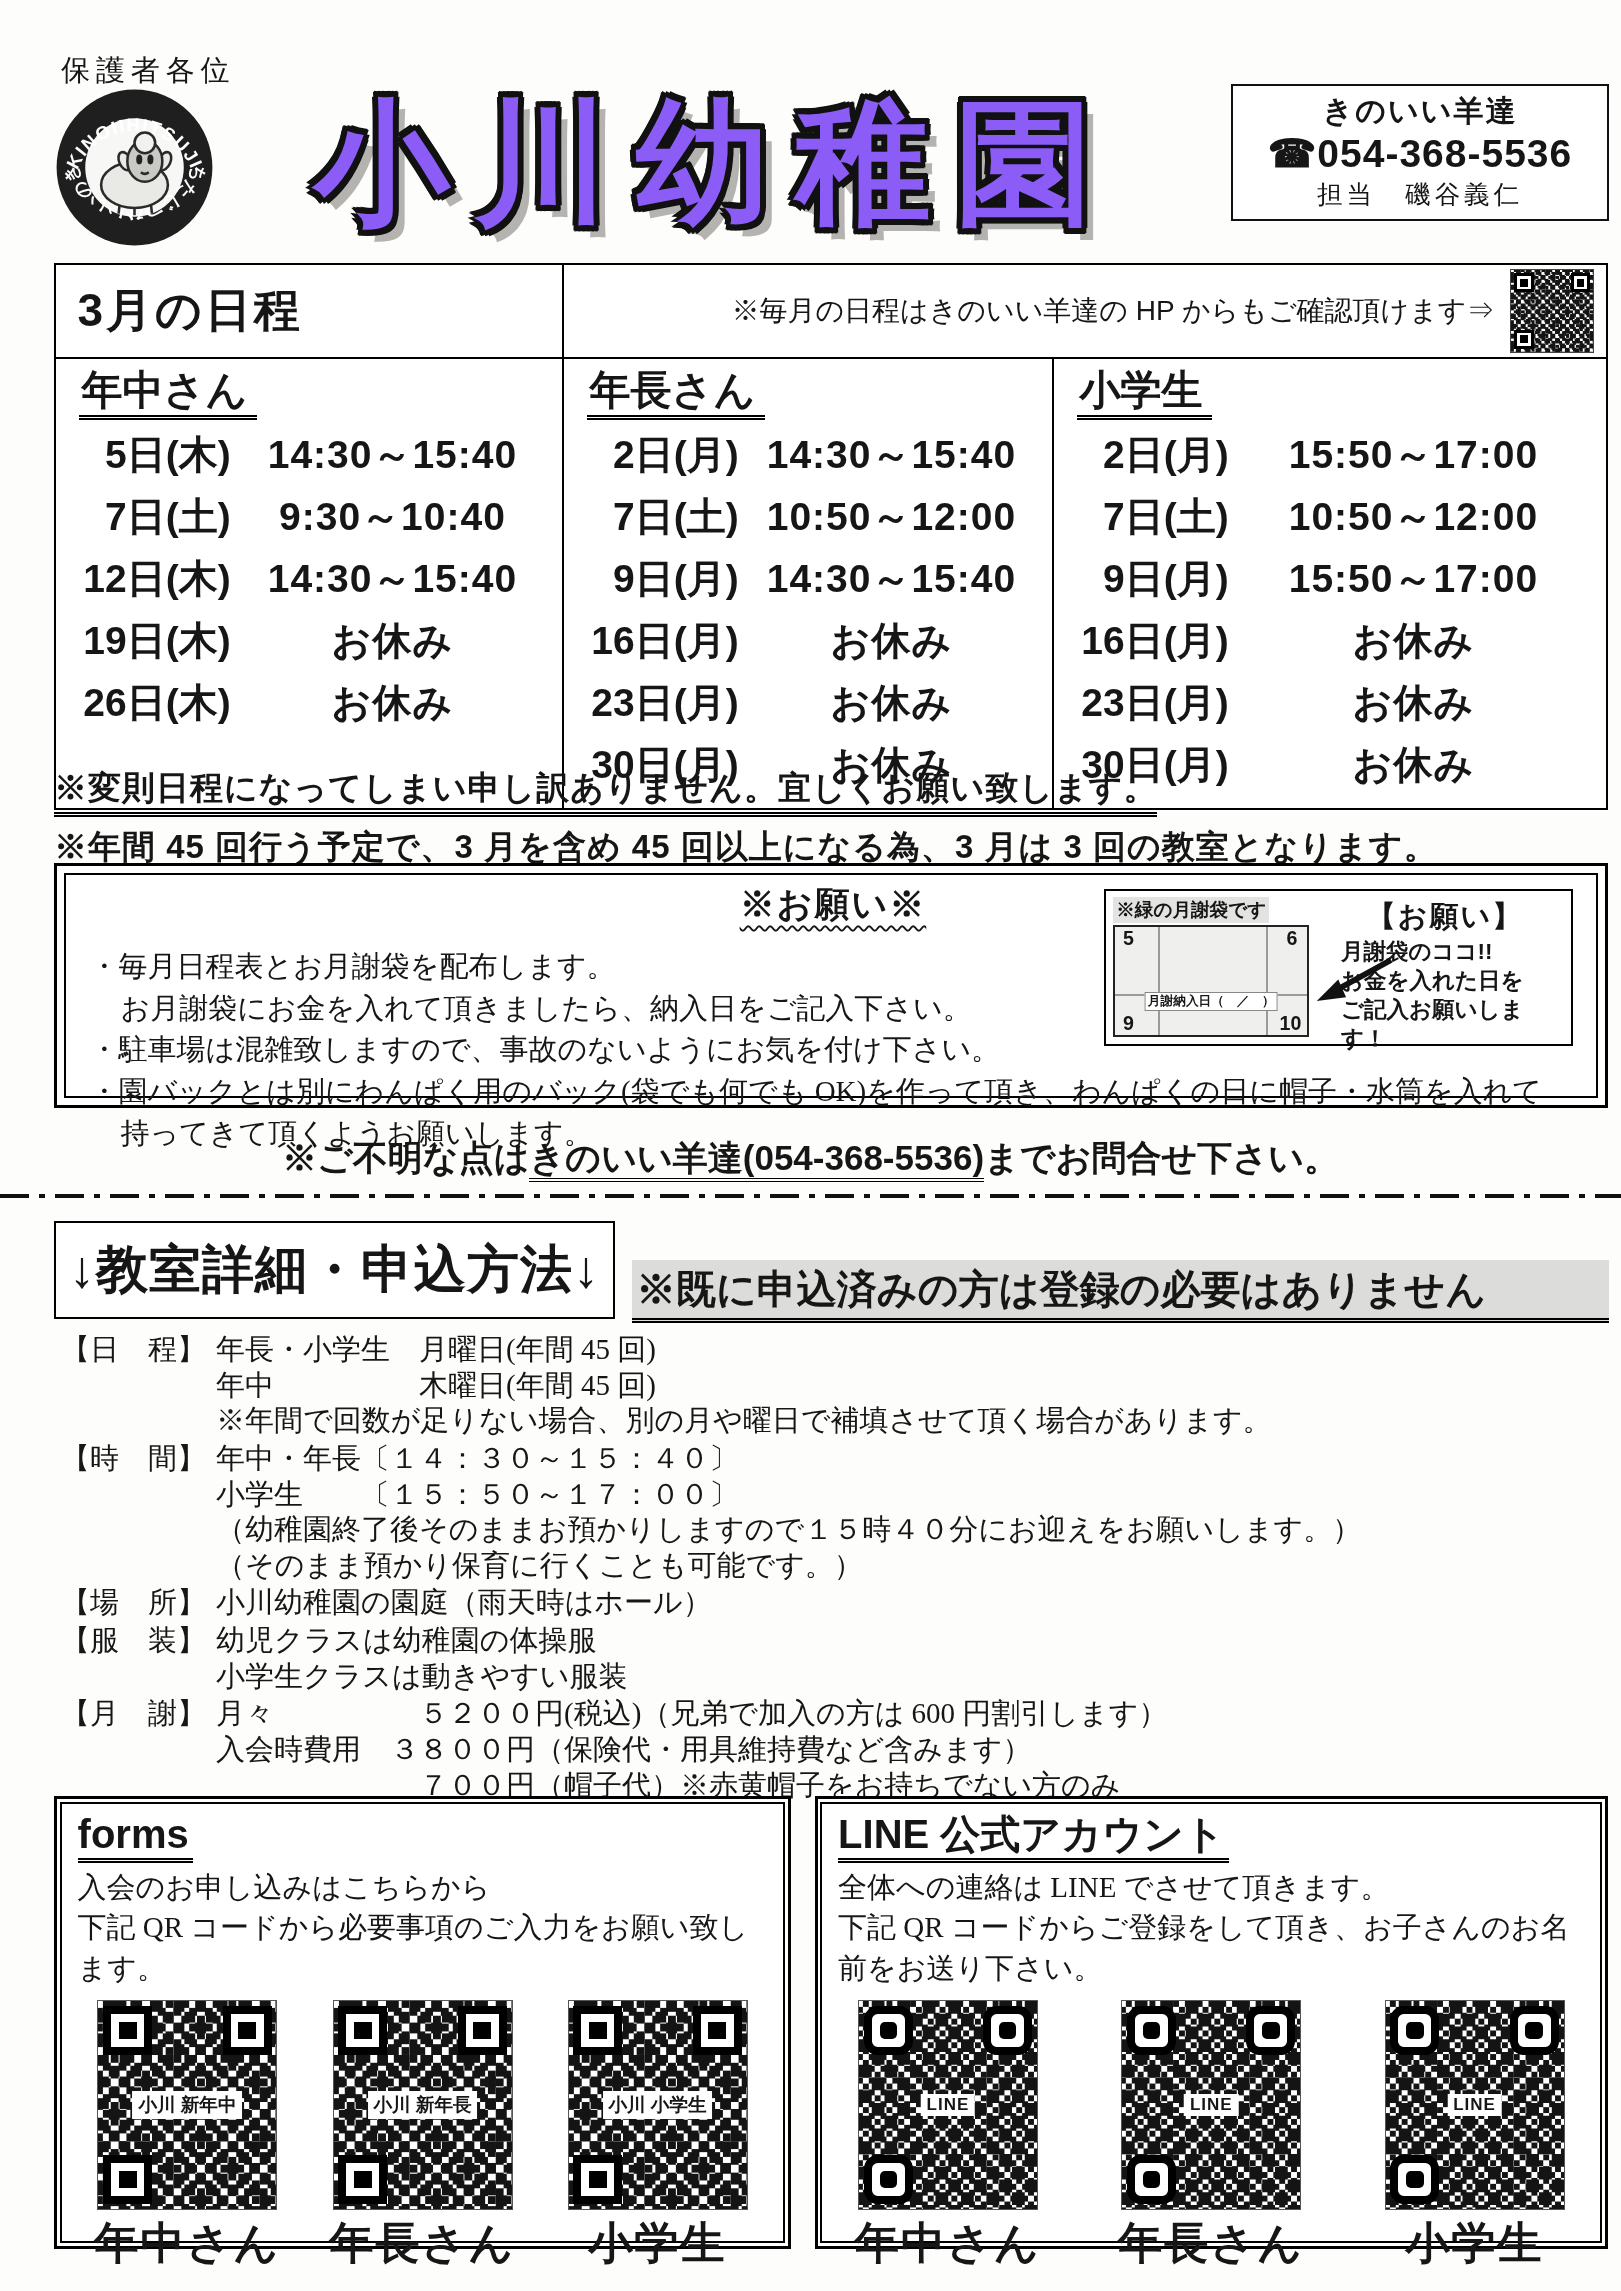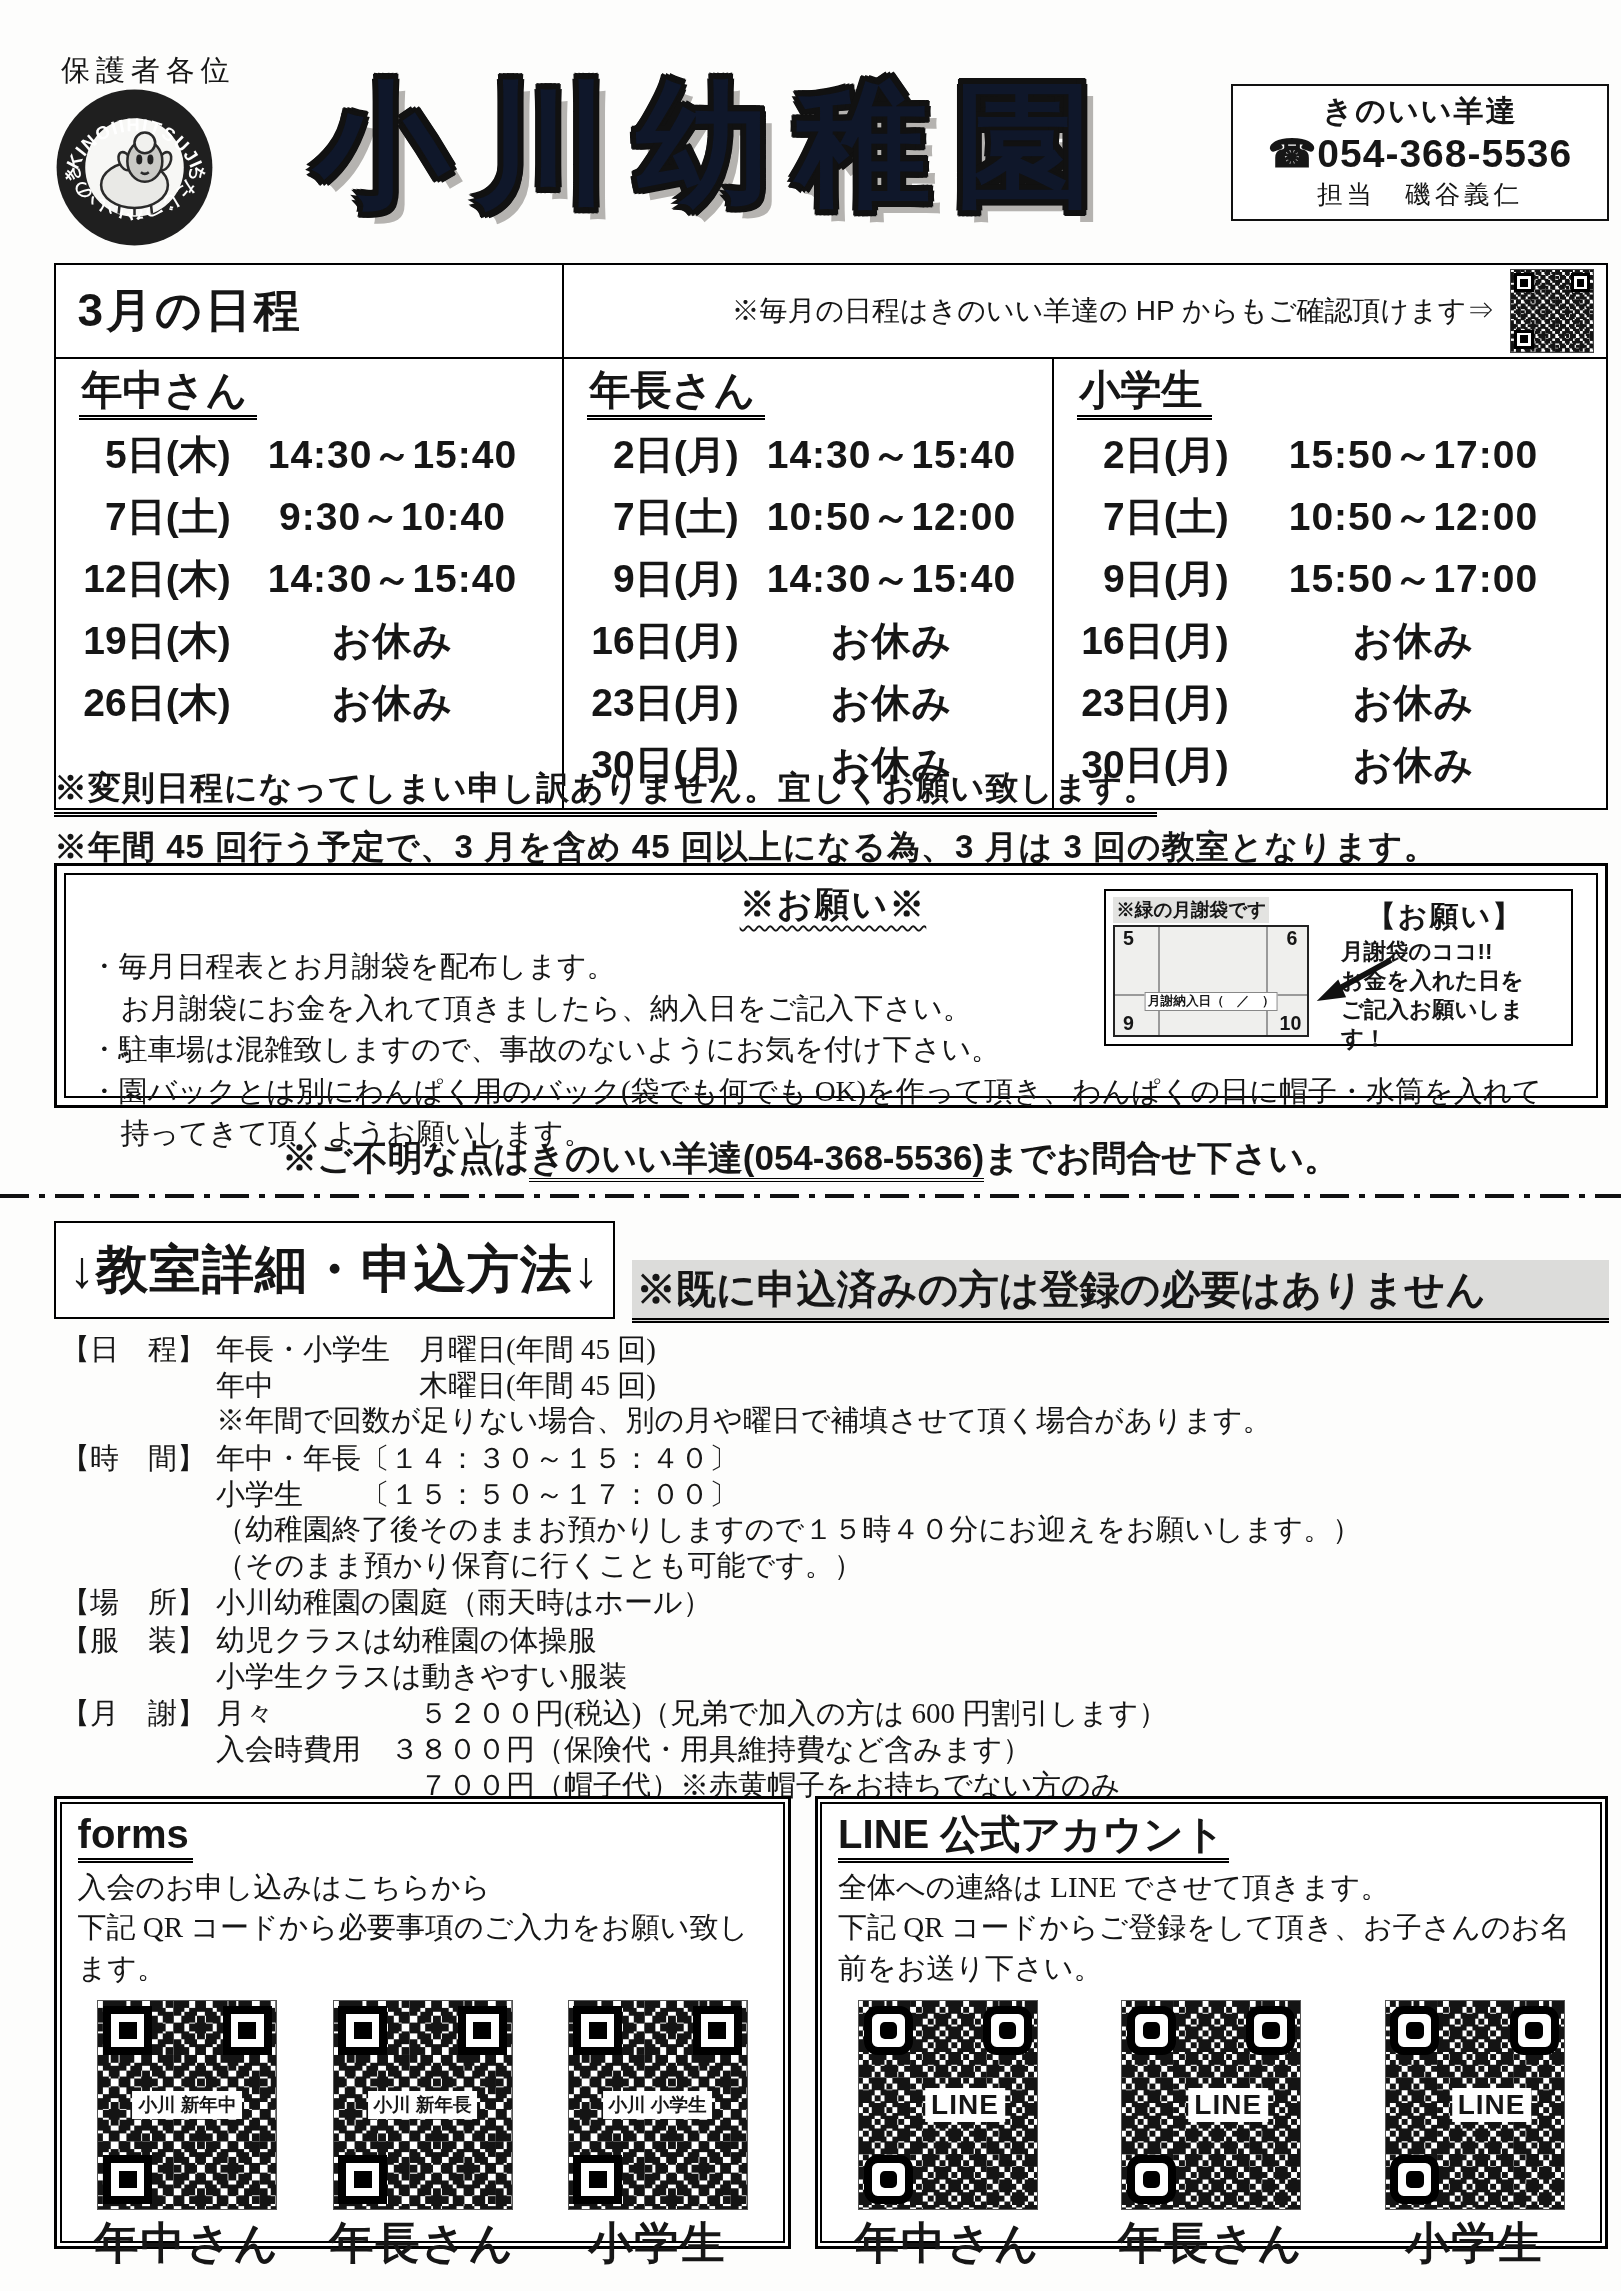--- a/index.html
+++ b/index.html
@@ -4,22 +4,22 @@
 <title>小川幼稚園 3月の日程</title>
 <style>
   * { box-sizing: border-box; margin: 0; padding: 0; }
   html,body { background:#ffffff; }
   body { width:1621px; height:2292px; font-family:"Liberation Sans", sans-serif; color:#161616; position:relative; }
   .sheet { position:absolute; inset:0; background:#fdfdfc; overflow:hidden; }
 
   
   .recipient { position:absolute; top:51px; left:61px; font-size:29px; letter-spacing:5.9px; }
   .logo { position:absolute; top:88px; left:55px; width:159px; height:159px; }
-  .main-title { position:absolute; top:56px; left:235px; width:961px; text-align:center;
-    font-size:135px; font-weight:bold; letter-spacing:25.5px; white-space:nowrap; color:#0f172a;
+  .main-title { position:absolute; top:74px; left:235px; width:961px; text-align:center;
+    font-size:135px; font-weight:bold; letter-spacing:25.5px; white-space:nowrap; color:#8b5cf6;
     text-shadow:
       -4.9px -4.9px 0 #111, 4.9px -4.9px 0 #111, -4.9px 4.9px 0 #111, 4.9px 4.9px 0 #111,
       -5.9px 0 0 #111, 5.9px 0 0 #111, 0 -5.9px 0 #111, 0 5.9px 0 #111,
       -3.9px -5.9px 0 #111, 3.9px -5.9px 0 #111, -3.9px 5.9px 0 #111, 3.9px 5.9px 0 #111,
       11.8px 11.8px 0 #b5b3b0; }
   .contact-box { position:absolute; top:84px; left:1231px; width:378px; border:2.9px solid #111;
     background:#fff; text-align:center; padding:4.9px 3.9px 6.9px; }
   .cb-name  { font-size:30px; font-weight:bold; letter-spacing:2px; }
   .cb-phone { font-size:39px; font-weight:bold; letter-spacing:1px; line-height:1.15; }
   .cb-staff { font-size:25.5px; letter-spacing:3.9px; }
@@ -123,21 +123,21 @@
   .qr .f { position:absolute; width:49px; height:49px; border:8.8px solid #000; background:#fff; }
   .qr .f::after { content:""; position:absolute; inset:7.8px; background:#000; }
   .qr .tl { top:4.9px; left:4.9px; } .qr .tr { top:4.9px; right:4.9px; } .qr .bl { bottom:4.9px; left:4.9px; }
   .qr.line-style { background:
       repeating-conic-gradient(#141414 0% 25%, transparent 0% 50%) 0px 0px/25.5px 25.5px,
       repeating-conic-gradient(#141414 0% 25%, #ffffff 0% 50%) 3.9px 5.9px/11.8px 11.8px; }
   .qr.line-style .f { border-radius:13.7px; }
   .qr.line-style .f::after { border-radius:4.9px; }
   .qr-chip { position:absolute; z-index:3; top:50%; left:50%; transform:translate(-50%,-50%);
     background:#fff; padding:1px 5.9px; font-weight:bold; font-size:18.6px; white-space:nowrap; }
-  .qr.line-style .qr-chip { font-size:28px; letter-spacing:1px;margin-left:17px; }
+  .qr.line-style .qr-chip { font-size:17px; letter-spacing:1px; }
 
   .qr-mini { position:relative; width:84px; height:84px; flex:none; border:1px solid #444;
     background:
       repeating-conic-gradient(#141414 0% 25%, transparent 0% 50%) 0px 0px/9.8px 9.8px,
       repeating-conic-gradient(#141414 0% 25%, #ffffff 0% 50%) 2.9px 2px/6.9px 6.9px; }
   .qr-mini .f { position:absolute; width:19.6px; height:19.6px; border:3.9px solid #000; background:#fff; }
   .qr-mini .f::after { content:""; position:absolute; inset:2.9px; background:#000; }
   .qr-mini .tl { top:2.9px; left:2.9px; } .qr-mini .tr { top:2.9px; right:2.9px; } .qr-mini .bl { bottom:2.9px; left:2.9px; }
 </style>
 </head>

